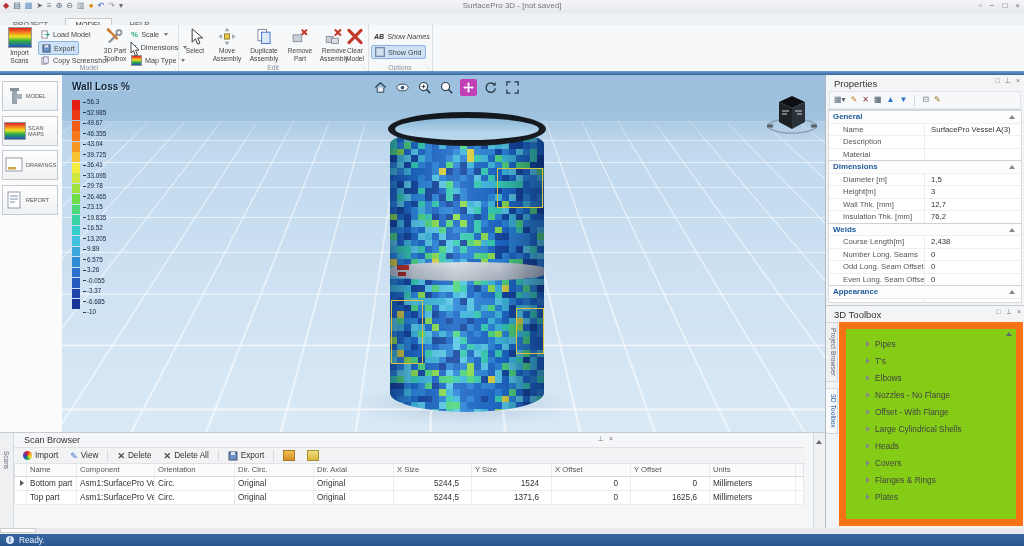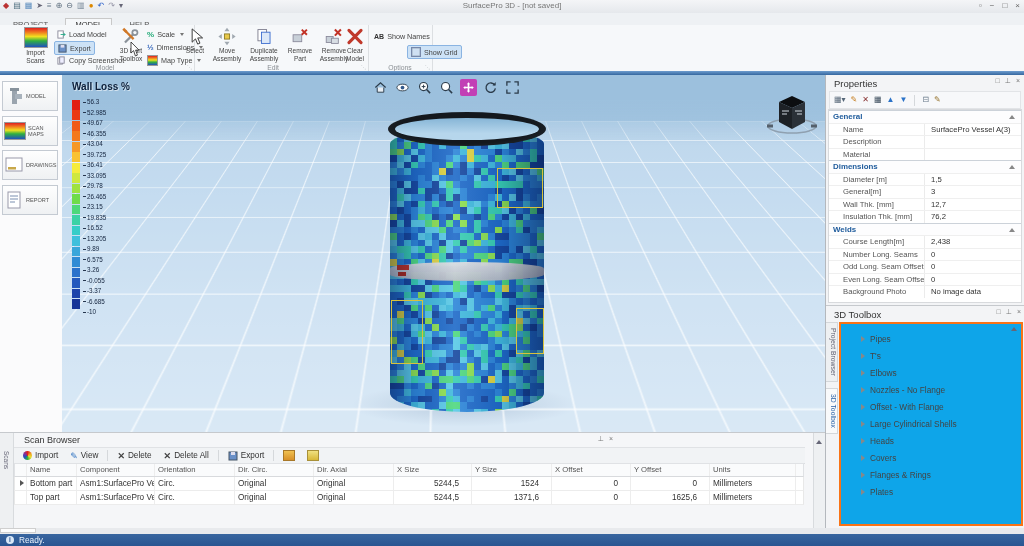--- a/index.html
+++ b/index.html
@@ -78,21 +78,21 @@
   .pico{font-size:7px;color:#777;}
   .ptoolbar{position:absolute;left:3px;top:16px;right:3px;height:16px;background:#f7f8fa;border:1px solid #e2e4e7;display:flex;align-items:center;gap:5px;padding-left:4px;}
   .ptool{font-size:8px;line-height:12px;}
   .pgrid{position:absolute;left:2px;top:34px;right:2px;bottom:2px;background:#fff;border:1px solid #d8dadd;overflow:hidden;}
   .psec{height:11.5px;line-height:11.5px;font-size:7.9px;font-weight:bold;color:#1d5a9b;background:#fdfdfe;border-top:1px solid #ccd2d9;padding-left:4px;position:relative;}
   .psec .tri-u2{position:absolute;right:6px;top:4px;width:0;height:0;border-left:3px solid transparent;border-right:3px solid transparent;border-bottom:4px solid #888;}
   .prow{display:flex;height:11.5px;line-height:11.5px;font-size:7.7px;border-top:1px solid #efefef;}
   .pl{width:96px;padding-left:14px;color:#555;border-right:1px solid #ebebeb;overflow:hidden;white-space:nowrap;box-sizing:border-box;}
   .pv{flex:1;padding-left:6px;color:#333;overflow:hidden;white-space:nowrap;display:flex;align-items:center;gap:3px;}
   .toolbox{position:absolute;left:0;top:230px;width:199px;height:223px;border-top:1px solid #c6c9cd;box-sizing:border-box;}
-  .tbody{position:absolute;left:13px;top:16px;right:2px;bottom:2px;background:#0ea5e9;border:2px solid #f97316;}
+  .tbody{position:absolute;left:13px;top:16px;right:2px;bottom:2px;background:#84cc16;border:7px solid #f97316;}
   .ttabs{position:absolute;left:0;top:16px;width:13px;bottom:2px;}
   .vtab{writing-mode:vertical-rl;font-size:6.8px;color:#667;background:#eef0f2;border:1px solid #d4d7da;border-left:none;padding:5px 0;width:11px;text-align:center;margin-bottom:6px;}
   .vtab.active{color:#2a62a8;background:#f9fafb;}
   .titem{height:17px;display:flex;align-items:center;gap:5px;padding-left:20px;font-size:8.3px;color:#444;}
   .titem .tri-r{border-left-color:#888;}
   .tbscrollup{position:absolute;right:4px;top:3px;}
   
   .hstrip{position:absolute;left:0;top:528px;width:1024px;height:6px;background:#e8eaed;}
   .hbox{position:absolute;left:0;top:0;width:36px;height:5px;background:#fdfdfd;border:1px solid #cfcfcf;box-sizing:border-box;}
   .statusbar{position:absolute;left:0;top:534px;width:1024px;height:12px;background:linear-gradient(#38659f,#2a5591);display:flex;align-items:center;gap:5px;padding-left:6px;box-sizing:border-box;}
@@ -130,21 +130,21 @@
   </div>
 
   <div class="tabrow">
     <span class="rtab">PROJECT</span>
     <span class="rtab active">MODEL</span>
     <span class="rtab">HELP</span>
   </div>
 
   <div class="ribbon">
 
-    <div class="rgroup" style="left:16px;width:178px;">
+    <div class="rgroup" style="left:0;width:178px;">
       <div class="bigbtn" style="left:3px;width:33px;">
         <span class="bicon rainbow"></span>
         <span>Import Scans</span>
       </div>
       <div class="smbtn" style="left:38px;top:3px;">
         <svg width="9" height="9" viewBox="0 0 10 10">
             <rect x="1" y="1" width="6" height="8" fill="#fff" stroke="#889"></rect>
             <path d="M4 5h5M7 3l2 2-2 2" stroke="#2a8" fill="none"></path>
           </svg>
         <span>Load Model</span>
@@ -231,25 +231,25 @@
         <svg class="bicon" viewBox="0 0 22 22">
             <path d="M4 4l14 14M18 4L4 18" stroke="#c0392b" stroke-width="3.6" stroke-linecap="round"></path>
           </svg>
         <span>Clear Model</span>
       </div>
       <div class="glabel">Edit</div>
       <span class="launcher">⋱</span>
     </div>
 
     <div class="rgroup" style="left:368px;width:64px;">
-      <div class="smbtn" style="left:3px;top:5px;">
+      <div class="smbtn" style="left:3px;top:5px;font-style:italic;">
         <b style="font-size:7px;color:#333;">AB</b>
         <span>Show Names</span>
       </div>
-      <div class="smbtn hl" style="left:3px;top:20px;margin-left:36px;">
+      <div class="smbtn hl" style="left:3px;top:20px;">
         <span style="width:8px;height:8px;display:inline-block;background:linear-gradient(#cfe0f2,#cfe0f2),#fff;border:1px solid #78a;box-shadow:inset 0 0 0 0.5px #9ab;"></span>
         <span>Show Grid</span>
       </div>
       <div class="glabel">Options</div>
       <span class="launcher">⋱</span>
     </div>
 
     <svg class="cursor" style="left:130px;top:17px;" width="11" height="15" viewBox="0 0 11 15">
         <path d="M1 0v11l2.6-2.4L5.4 14l2-.9-1.8-5H9z" fill="#fff" stroke="#222" stroke-width="0.8"></path>
       </svg>
@@ -1500,21 +1500,21 @@
       <div class="prow">
           <div class="pl">Material</div>
           <div class="pv"></div>
         </div>
       <div class="psec"><span>Dimensions</span><span class="tri-u2"></span></div>
       <div class="prow">
           <div class="pl">Diameter [m]</div>
           <div class="pv">1,5</div>
         </div>
       <div class="prow">
-          <div class="pl">General[m]</div>
+          <div class="pl">Height[m]</div>
           <div class="pv">3</div>
         </div>
       <div class="prow">
           <div class="pl">Wall Thk. [mm]</div>
           <div class="pv">12,7</div>
         </div>
       <div class="prow">
           <div class="pl">Insulation Thk. [mm]</div>
           <div class="pv">76,2</div>
         </div>
@@ -1528,20 +1528,21 @@
           <div class="pv">0</div>
         </div>
       <div class="prow">
           <div class="pl">Odd Long. Seam Offset[m]</div>
           <div class="pv">0</div>
         </div>
       <div class="prow">
           <div class="pl">Even Long. Seam Offset[m]</div>
           <div class="pv">0</div>
         </div>
+      <div class="psec"><span>Appearance</span><span class="tri-u2"></span></div>
       <div class="prow">
           <div class="pl">Background Photo</div>
           <div class="pv">No image data</div>
         </div>
 
     </div>
 
     <div class="toolbox">
       <div class="ptitlebar">
         <span class="ptitle">3D Toolbox</span>

